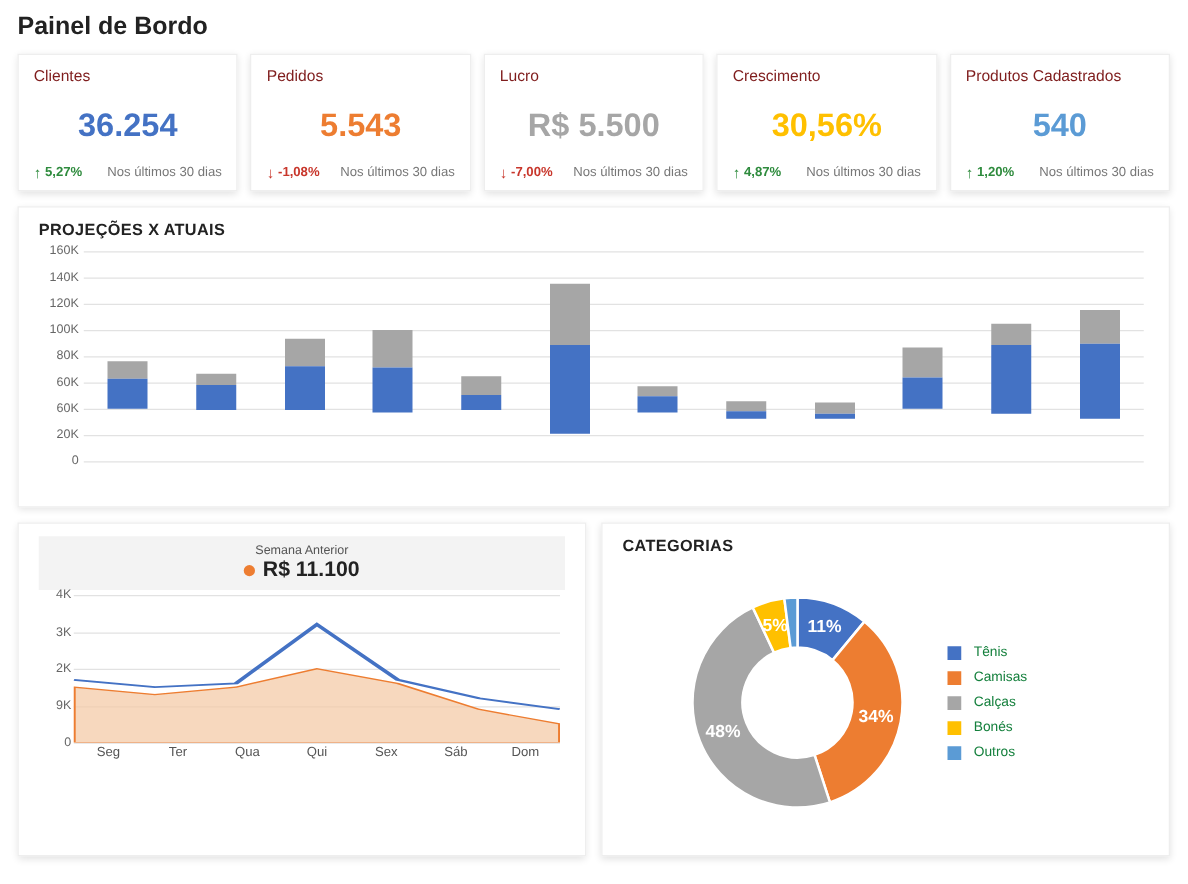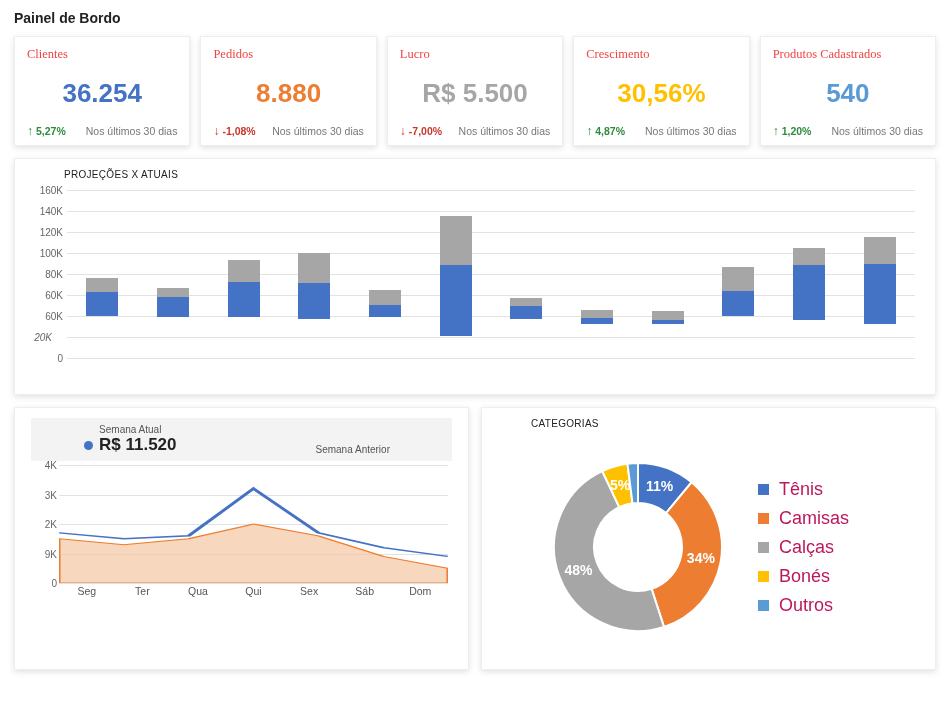--- a/index.html
+++ b/index.html
@@ -5,44 +5,43 @@
   * { box-sizing: border-box; }
   body {
     margin: 0;
     padding: 10px 14px;
     font-family: "Segoe UI", Arial, sans-serif;
     background: #fff;
     color: #222;
     width: 950px;
   }
   h1 {
-    font-size: 14px;
+    font-size: 20px;
     margin: 0 0 10px 0;
     font-weight: 700;
   }
   .cards {
     display: flex;
     gap: 10px;
     margin-bottom: 12px;
   }
   .card {
     flex: 1;
     background: #fff;
     border: 1px solid #eee;
     box-shadow: 0 2px 6px rgba(0,0,0,0.12);
     padding: 10px 12px 8px 12px;
     min-height: 110px;
     display: flex;
     flex-direction: column;
   }
   .card-title {
     font-size: 12.5px;
-    color: #ef4444;
+    color: #7f1d1d;
     margin-bottom: 6px;
-    font-family: Liberation Serif, serif;
   }
   .card-value {
     font-size: 26px;
     font-weight: 700;
     text-align: center;
     flex: 1;
     display: flex;
     align-items: center;
     justify-content: center;
   }
@@ -59,25 +58,24 @@
   .up { color: #2e8b3d; }
   .down { color: #c8362b; }
   .panel {
     background: #fff;
     border: 1px solid #eee;
     box-shadow: 0 2px 6px rgba(0,0,0,0.12);
     padding: 10px 16px 14px 16px;
     margin-bottom: 12px;
   }
   .panel-title {
-    font-size: 10px;
-    font-weight: 400;
+    font-size: 13px;
+    font-weight: 700;
     letter-spacing: .3px;
     margin-bottom: 10px;
-    margin-left: 33px;
   }
   .row2 { display: flex; gap: 12px; }
   .row2 > .panel { flex: 1; margin-bottom: 0; }
   
   .barchart { height: 190px; position: relative; }
   .barchart .axis {
     position: absolute;
     left: 0; top: 0; bottom: 22px; width: 36px;
     font-size: 10px; color: #666;
   }
@@ -120,41 +118,41 @@
   .linechart .ylabels div{ position:absolute; right:2px; transform:translateY(-50%);}
   .linechart .gridlines { position:absolute; left:28px; right:4px; top:0; bottom:22px;}
   .linechart .gridlines div{ position:absolute; left:0; right:0; height:1px; background:#e2e2e2;}
   .linechart .plot{ position:absolute; left:28px; right:4px; top:0; bottom:22px;}
   .linechart .xlabels{ position:absolute; left:28px; right:4px; bottom:0; height:20px; display:flex; font-size:10.5px; color:#555;}
   .linechart .xlabels span{ flex:1; text-align:center;}
   
   .donutwrap { display:flex; align-items:center; gap:20px; padding:8px 0; }
   .donut { position:relative; width:200px; height:200px; margin-left:40px;}
   .donut svg { width:100%; height:100%; }
-  .legend { font-size:18px; color:#be185d; }
+  .legend { font-size:11px; color:#15803d; }
   .legend .row { display:flex; align-items:center; margin:8px 0;}
   .legend .sw { display:inline-block; width:11px; height:11px; margin-right:10px;}
 </style>
 </head>
 <body>
 
 <h1>Painel de Bordo</h1>
 
 <div class="cards" id="cards">
     <div class="card">
       <div class="card-title">Clientes</div>
       <div class="card-value" style="color:#4472c4">36.254</div>
       <div class="card-footer">
         <span class="delta up"><span class="arrow">↑</span>5,27%</span>
         <span>Nos últimos 30 dias</span>
       </div>
     </div>
     <div class="card">
       <div class="card-title">Pedidos</div>
-      <div class="card-value" style="color:#ed7d31">8.880</div>
+      <div class="card-value" style="color:#ed7d31">5.543</div>
       <div class="card-footer">
         <span class="delta down"><span class="arrow">↓</span>-1,08%</span>
         <span>Nos últimos 30 dias</span>
       </div>
     </div>
     <div class="card">
       <div class="card-title">Lucro</div>
       <div class="card-value" style="color:#a6a6a6">R$ 5.500</div>
       <div class="card-footer">
         <span class="delta down"><span class="arrow">↓</span>-7,00%</span>
@@ -177,21 +175,21 @@
         <span>Nos últimos 30 dias</span>
       </div>
     </div>
   </div>
 
 <div class="panel">
   <div class="panel-title">PROJEÇÕES X ATUAIS</div>
   <div class="barchart" id="barchart">
       <div class="axis">
         <div style="position: absolute; right: 4px; top: 100%; transform: translateY(-50%);">0</div>
-        <div style="position: absolute; right: 15px; top: 87.5%; transform: translateY(-50%); font-style: italic;">20K</div>
+        <div style="position: absolute; right: 4px; top: 87.5%; transform: translateY(-50%);">20K</div>
         <div style="position: absolute; right: 4px; top: 75%; transform: translateY(-50%);">60K</div>
         <div style="position: absolute; right: 4px; top: 62.5%; transform: translateY(-50%);">60K</div>
         <div style="position: absolute; right: 4px; top: 50%; transform: translateY(-50%); margin-left: 14px;">80K</div>
         <div style="position: absolute; right: 4px; top: 37.5%; transform: translateY(-50%);">100K</div>
         <div style="position: absolute; right: 4px; top: 25%; transform: translateY(-50%);">120K</div>
         <div style="position: absolute; right: 4px; top: 12.5%; transform: translateY(-50%);">140K</div>
         <div style="position: absolute; right: 4px; top: 0%; transform: translateY(-50%);">160K</div>
       </div>
       <div class="grid">
         <div class="gridline" style="top: 100%;"></div>
@@ -278,25 +276,22 @@
           </div>
         </div>
       </div>
     </div>
 </div>
 
 <div class="row2">
   <div class="panel">
     <div class="fat-header">
       <div class="fat-col">
-        <div class="lbl">Semana Atual</div>
-        <div class="val"><span class="dot dot-blue"></span><span>R$ 11.520</span></div>
-      </div>
-      <div class="fat-col">
         <div class="lbl">Semana Anterior</div>
+        <div class="val"><span class="dot dot-orange"></span><span>R$ 11.100</span></div>
       </div>
     </div>
     <div class="linechart" id="linechart">
         <div class="ylabels">
           <div style="top: 100%;">0</div>
           <div style="top: 75%;">9K</div>
           <div style="top: 50%; margin-left: 44px;">2K</div>
           <div style="top: 25%;">3K</div>
           <div style="top: 0%;">4K</div>
         </div>

